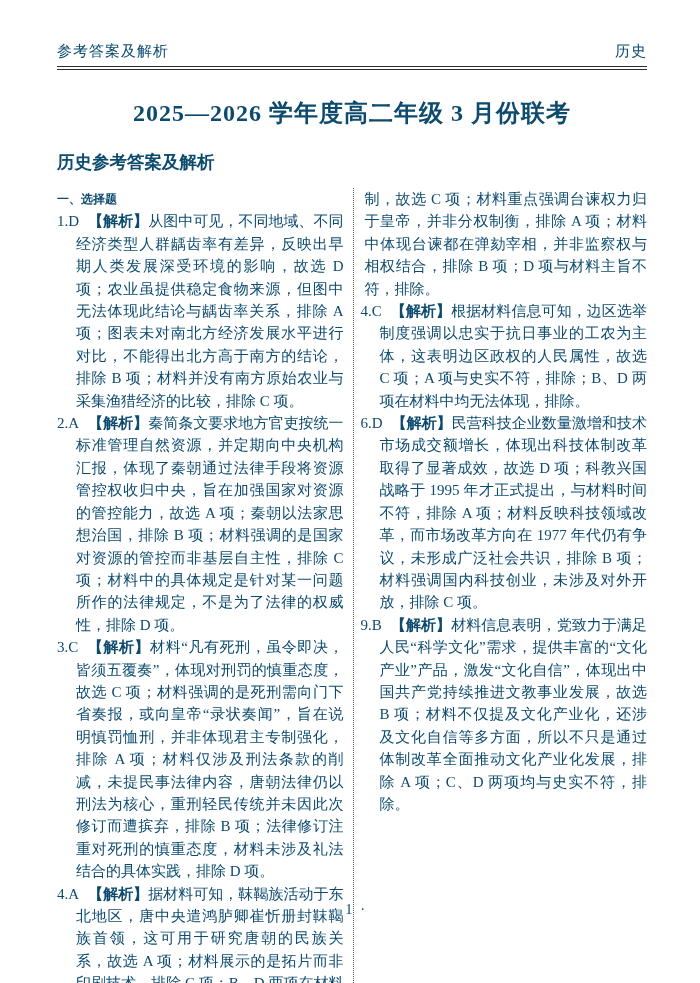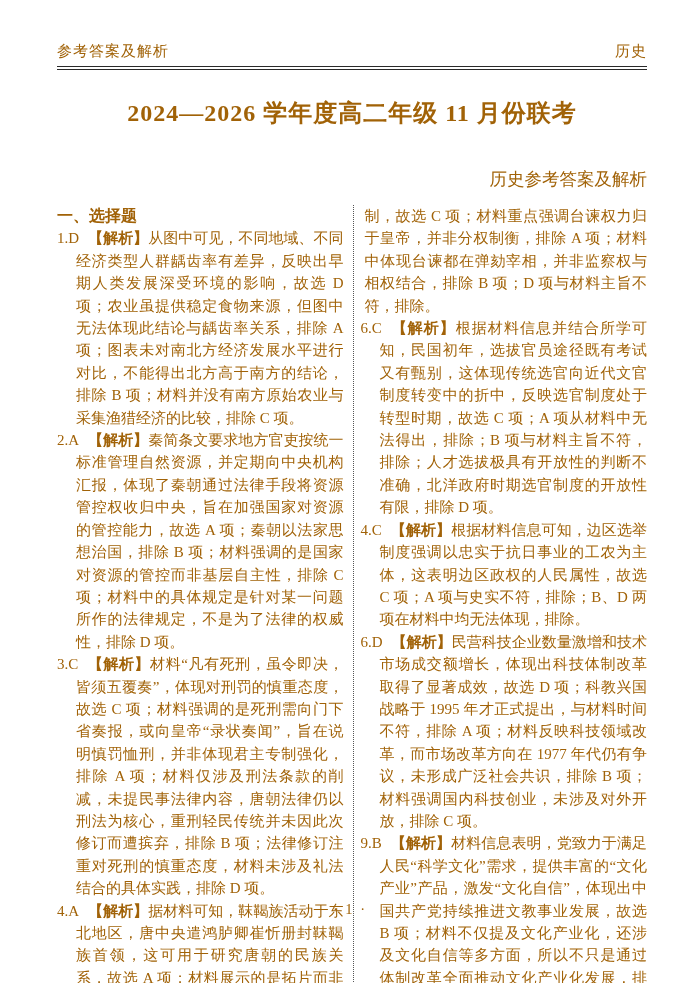--- a/index.html
+++ b/index.html
@@ -5,44 +5,44 @@
   html, body { margin: 0; padding: 0; background: #e8e8e8; }
   .page {
     position: relative;
     width: 700px;
     height: 983px;
     margin: 0 auto;
     background: #ffffff;
     box-sizing: border-box;
     padding: 42px 53px 0 57px;
     font-family: "Liberation Serif", "DejaVu Serif", serif;
-    color: #a16207;
+    color: #0c4a6e;
     overflow: hidden;
   }
   .header-row {
     display: flex;
     justify-content: space-between;
     align-items: flex-end;
     font-size: 15px;
     letter-spacing: 1px;
     padding-bottom: 5px;
     border-bottom: 4px double #2a2a2a;
   }
   .exam-title {
     margin-top: 27px;
     text-align: center;
     font-size: 24px;
     font-weight: bold;
     letter-spacing: 1px;
   }
   .answer-key-title {
-    margin-top: 38px;
-    text-align: right;
+    margin-top: 21px;
+    text-align: left;
     font-size: 17.5px;
-    font-weight: normal;
+    font-weight: bold;
     font-family: "Liberation Sans", "DejaVu Sans", sans-serif;
   }
   .columns {
     display: flex;
     margin-top: 14px;
     align-items: stretch;
   }
   .col {
     width: 287px;
     font-size: 15px;
@@ -51,21 +51,21 @@
   }
   .divider {
     flex: 0 0 0px;
     border-left: 1.5px dotted #555;
     margin-left: 9px;
     margin-right: 7px;
   }
   .section-title {
     font-weight: bold;
     font-family: "Liberation Sans", "DejaVu Sans", sans-serif;
-    font-size: 16px;
+    font-size: 12px;
   }
   .item {
     padding-left: 19px;
     text-indent: -19px;
   }
   .item .num { margin-right: 9px; }
   .marker {
     font-weight: bold;
     font-family: "Liberation Sans", "DejaVu Sans", sans-serif;
   }
@@ -82,21 +82,21 @@
 </head>
 <body>
 
 <div class="page">
 
   <div class="header-row">
     <span>参考答案及解析</span>
     <span>历史</span>
   </div>
 
-  <div class="exam-title">2024—2026 学年度高二年级 11 月份联考</div>
+  <div class="exam-title">2025—2026 学年度高二年级 3 月份联考</div>
 
   <div class="answer-key-title">历史参考答案及解析</div>
 
   <div class="columns">
 
     <div class="col">
       <div class="section-title">一、选择题</div>
 
       <div class="item"><span class="num">1.D</span><span class="marker">【解析】</span><span>从图中可见，不同地域、不同经济类型人群龋齿率有差异，反映出早期人类发展深受环境的影响，故选 D 项；农业虽提供稳定食物来源，但图中无法体现此结论与龋齿率关系，排除 A 项；图表未对南北方经济发展水平进行对比，不能得出北方高于南方的结论，排除 B 项；材料并没有南方原始农业与采集渔猎经济的比较，排除 C 项。</span></div>
 
@@ -106,21 +106,20 @@
 
       <div class="item"><span class="num">4.A</span><span class="marker">【解析】</span><span>据材料可知，靺鞨族活动于东北地区，唐中央遣鸿胪卿崔忻册封靺鞨族首领，这可用于研究唐朝的民族关系，故选 A 项；材料展示的是拓片而非印刷技术，排除 C 项；B、D 两项在材料中均无法体现，排除。</span></div>
 
     </div>
 
     <div class="divider"></div>
 
     <div class="col">
       <div class="continuation">制，故选 C 项；材料重点强调台谏权力归于皇帝，并非分权制衡，排除 A 项；材料中体现台谏都在弹劾宰相，并非监察权与相权结合，排除 B 项；D 项与材料主旨不符，排除。</div>
 
-      <div class="item"><span class="num">6.C</span><span class="marker">【解析】</span><span>根据材料信息并结合所学可知，民国初年，选拔官员途径既有考试又有甄别，这体现传统选官向近代文官制度转变中的折中，反映选官制度处于转型时期，故选 C 项；A 项从材料中无法得出，排除；B 项与材料主旨不符，排除；人才选拔极具有开放性的判断不准确，北洋政府时期选官制度的开放性有限，排除 D 项。</span></div>
 
       <div class="item"><span class="num">4.C</span><span class="marker">【解析】</span><span>根据材料信息可知，边区选举制度强调以忠实于抗日事业的工农为主体，这表明边区政权的人民属性，故选 C 项；A 项与史实不符，排除；B、D 两项在材料中均无法体现，排除。</span></div>
 
       <div class="item"><span class="num">6.D</span><span class="marker">【解析】</span><span>民营科技企业数量激增和技术市场成交额增长，体现出科技体制改革取得了显著成效，故选 D 项；科教兴国战略于 1995 年才正式提出，与材料时间不符，排除 A 项；材料反映科技领域改革，而市场改革方向在 1977 年代仍有争议，未形成广泛社会共识，排除 B 项；材料强调国内科技创业，未涉及对外开放，排除 C 项。</span></div>
 
       <div class="item"><span class="num">9.B</span><span class="marker">【解析】</span><span>材料信息表明，党致力于满足人民“科学文化”需求，提供丰富的“文化产业”产品，激发“文化自信”，体现出中国共产党持续推进文教事业发展，故选 B 项；材料不仅提及文化产业化，还涉及文化自信等多方面，所以不只是通过体制改革全面推动文化产业化发展，排除 A 项；C、D 两项均与史实不符，排除。</span></div>
 
     </div>
 
   </div>

